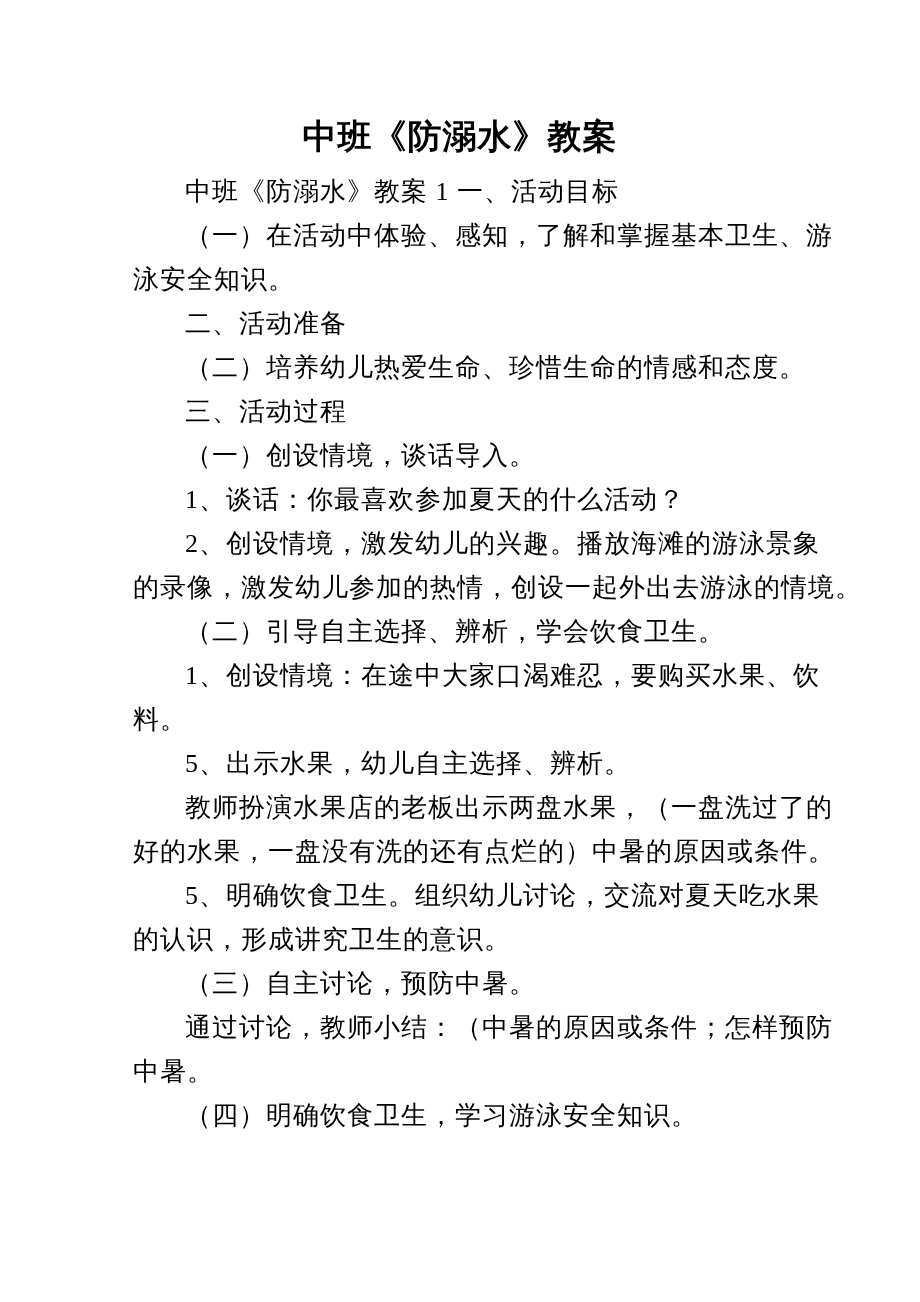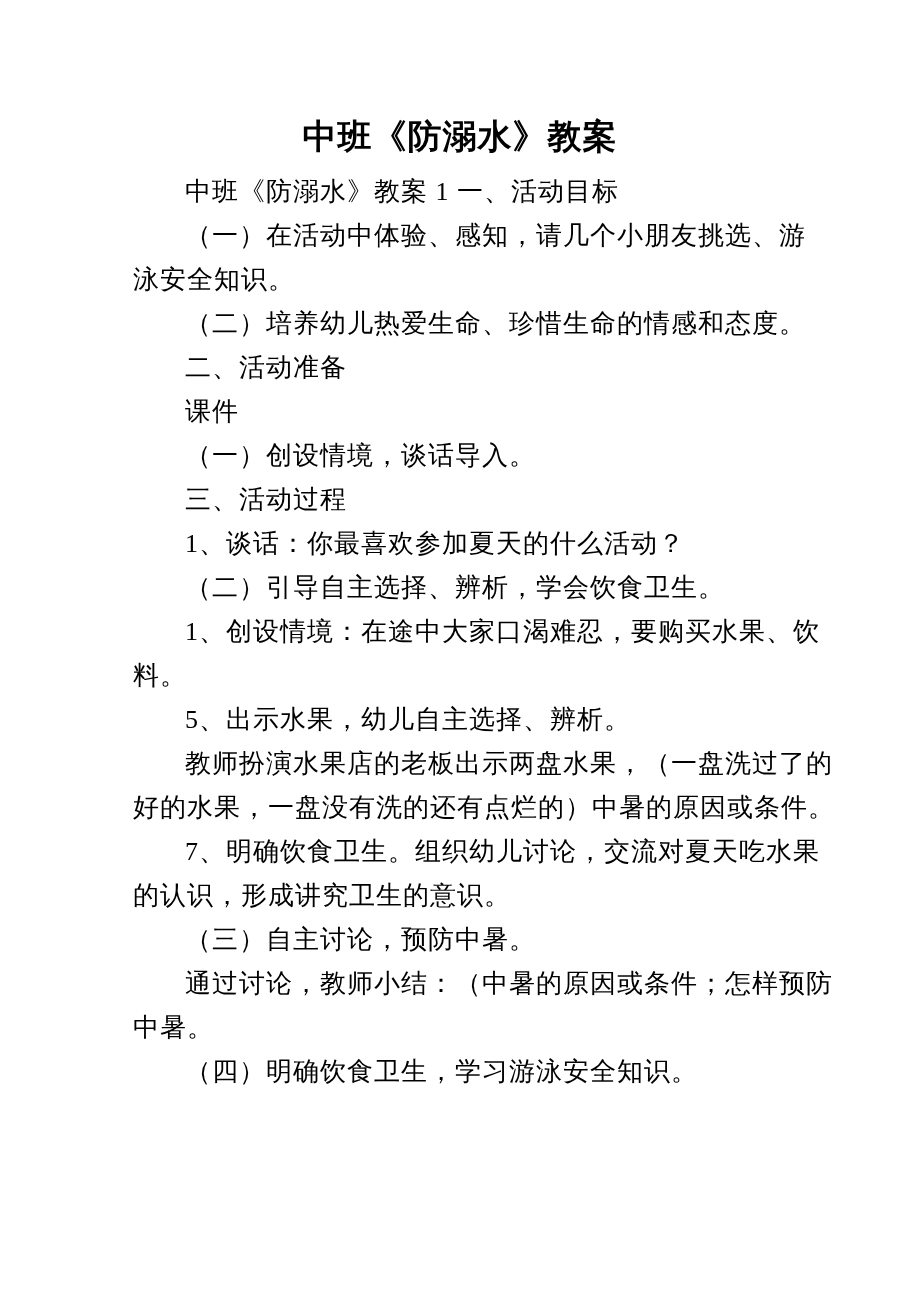--- a/index.html
+++ b/index.html
@@ -60,34 +60,35 @@
 </style>
 </head>
 <body>
 
 <div class="page" style="background: rgb(255, 255, 255); color: rgb(0, 0, 0);">
 
   <h1 class="doc-title">中班《防溺水》教案</h1>
 
   <div class="doc-body">
       <p class="para">中班《防溺水》教案 1 一、活动目标</p>
-      <p class="para">（一）在活动中体验、感知，请几个小朋友挑选、游
+      <p class="para">（一）在活动中体验、感知，了解和掌握基本卫生、游
 泳安全知识。</p>
+      <p class="para">二、活动准备</p>
       <p class="para">（二）培养幼儿热爱生命、珍惜生命的情感和态度。</p>
-      <p class="para">二、活动准备</p>
-      <p class="para">课件</p>
+      <p class="para">三、活动过程</p>
       <p class="para">（一）创设情境，谈话导入。</p>
-      <p class="para">三、活动过程</p>
       <p class="para">1、谈话：你最喜欢参加夏天的什么活动？</p>
+      <p class="para">2、创设情境，激发幼儿的兴趣。播放海滩的游泳景象
+的录像，激发幼儿参加的热情，创设一起外出去游泳的情境。</p>
       <p class="para">（二）引导自主选择、辨析，学会饮食卫生。</p>
       <p class="para">1、创设情境：在途中大家口渴难忍，要购买水果、饮
 料。</p>
       <p class="para">5、出示水果，幼儿自主选择、辨析。</p>
       <p class="para">教师扮演水果店的老板出示两盘水果，（一盘洗过了的
 好的水果，一盘没有洗的还有点烂的）中暑的原因或条件。</p>
-      <p class="para">7、明确饮食卫生。组织幼儿讨论，交流对夏天吃水果
+      <p class="para">5、明确饮食卫生。组织幼儿讨论，交流对夏天吃水果
 的认识，形成讲究卫生的意识。</p>
       <p class="para">（三）自主讨论，预防中暑。</p>
       <p class="para">通过讨论，教师小结：（中暑的原因或条件；怎样预防
 中暑。</p>
       <p class="para">（四）明确饮食卫生，学习游泳安全知识。</p>
     </div>
 </div>
 
 </body></html>

